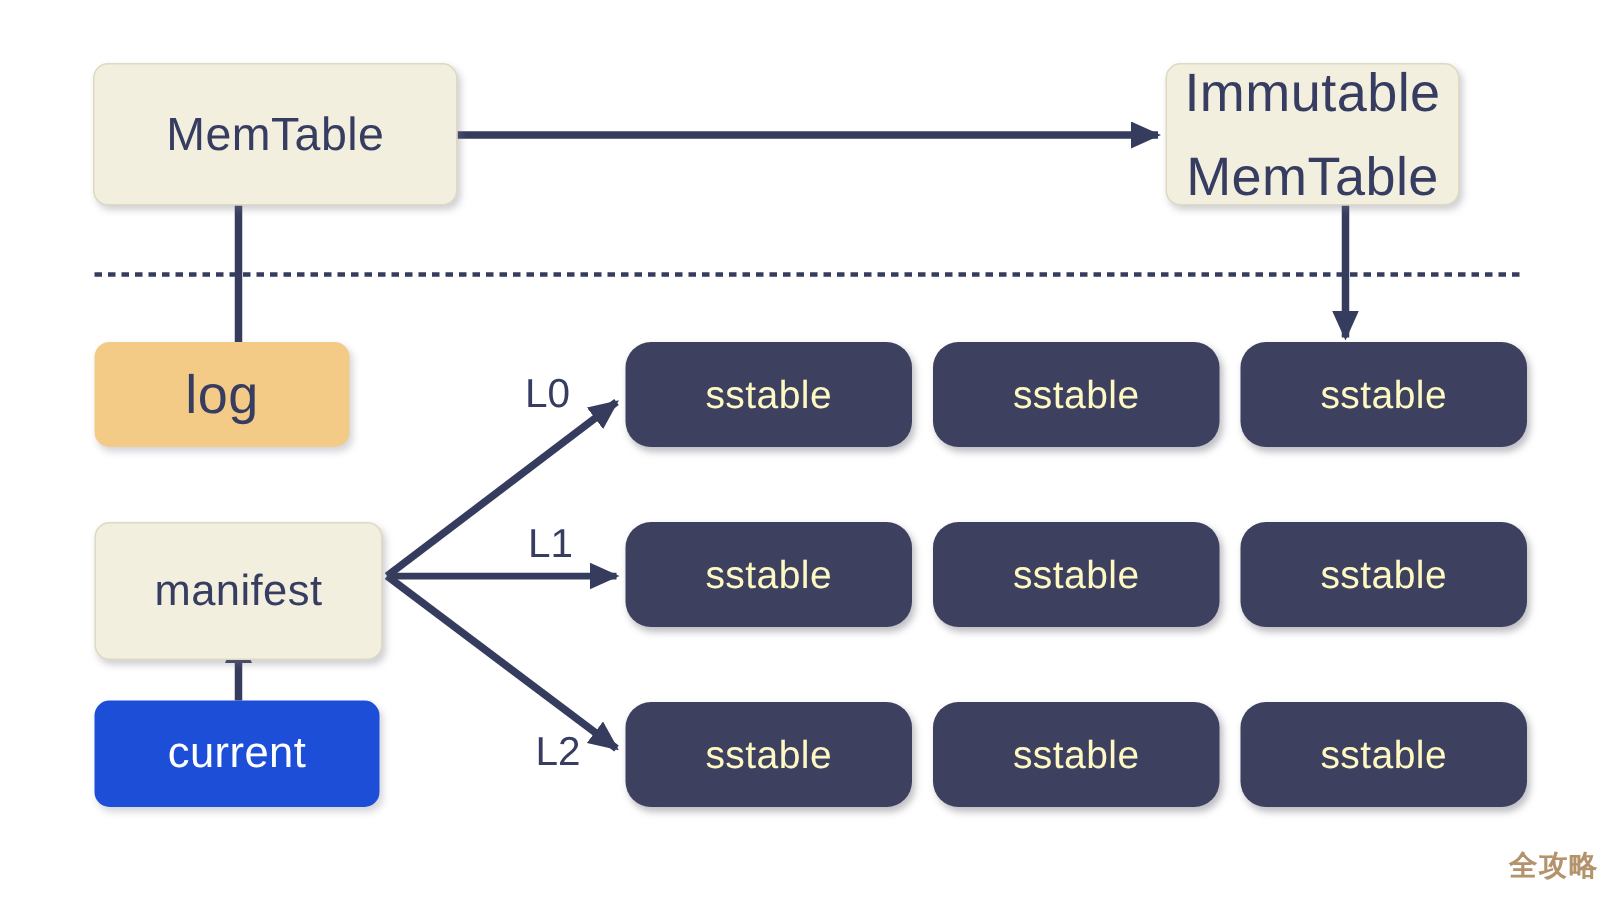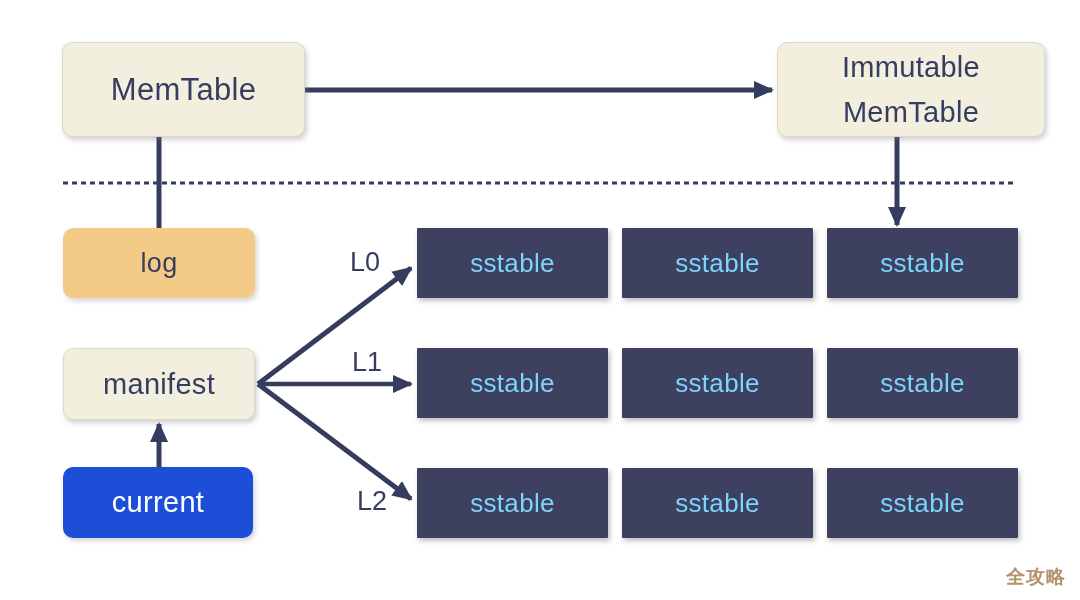--- a/index.html
+++ b/index.html
@@ -43,28 +43,28 @@
     color: #373d60;
     box-shadow: 2px 3px 5px rgba(120,120,135,0.30);
   }
   .green {
     background: #1d4ed8;
     color: #ffffff;
     box-shadow: 2px 3px 5px rgba(120,120,135,0.30);
   }
   .navy {
     background: #3d415f;
-    color: #7dd3fc;
-    border-radius: 1px;
+    color: #fef9c3;
+    border-radius: 17px;
     box-shadow: 2px 3px 5px rgba(110,110,125,0.45);
   }
   .memtable   { left: 62px;  top: 42px;  width: 243px; height: 95px; font-size: 31px; }
-  .immutable  { left: 777px; top: 42px;  width: 268px; height: 95px; font-size: 29px; line-height: 1.55; }
-  .log        { left: 63px;  top: 228px; width: 192px; height: 70px; font-size: 27px; }
-  .manifest   { left: 63px;  top: 348px; width: 192px; height: 72px; font-size: 29px; }
+  .immutable  { left: 777px; top: 42px;  width: 196px; height: 95px; font-size: 36px; line-height: 1.55; }
+  .log        { left: 63px;  top: 228px; width: 170px; height: 70px; font-size: 36px; }
+  .manifest   { left: 63px;  top: 348px; width: 192px; height: 92px; font-size: 29px; }
   .current    { left: 63px;  top: 467px; width: 190px; height: 71px; font-size: 29px; }
   .sstable    { width: 191px; height: 70px; font-size: 26px; }
   .col0 { left: 417px; }
   .col1 { left: 622px; }
   .col2 { left: 827px; }
   .row0 { top: 228px; }
   .row1 { top: 348px; }
   .row2 { top: 468px; }
   .level-label {
     position: absolute;

